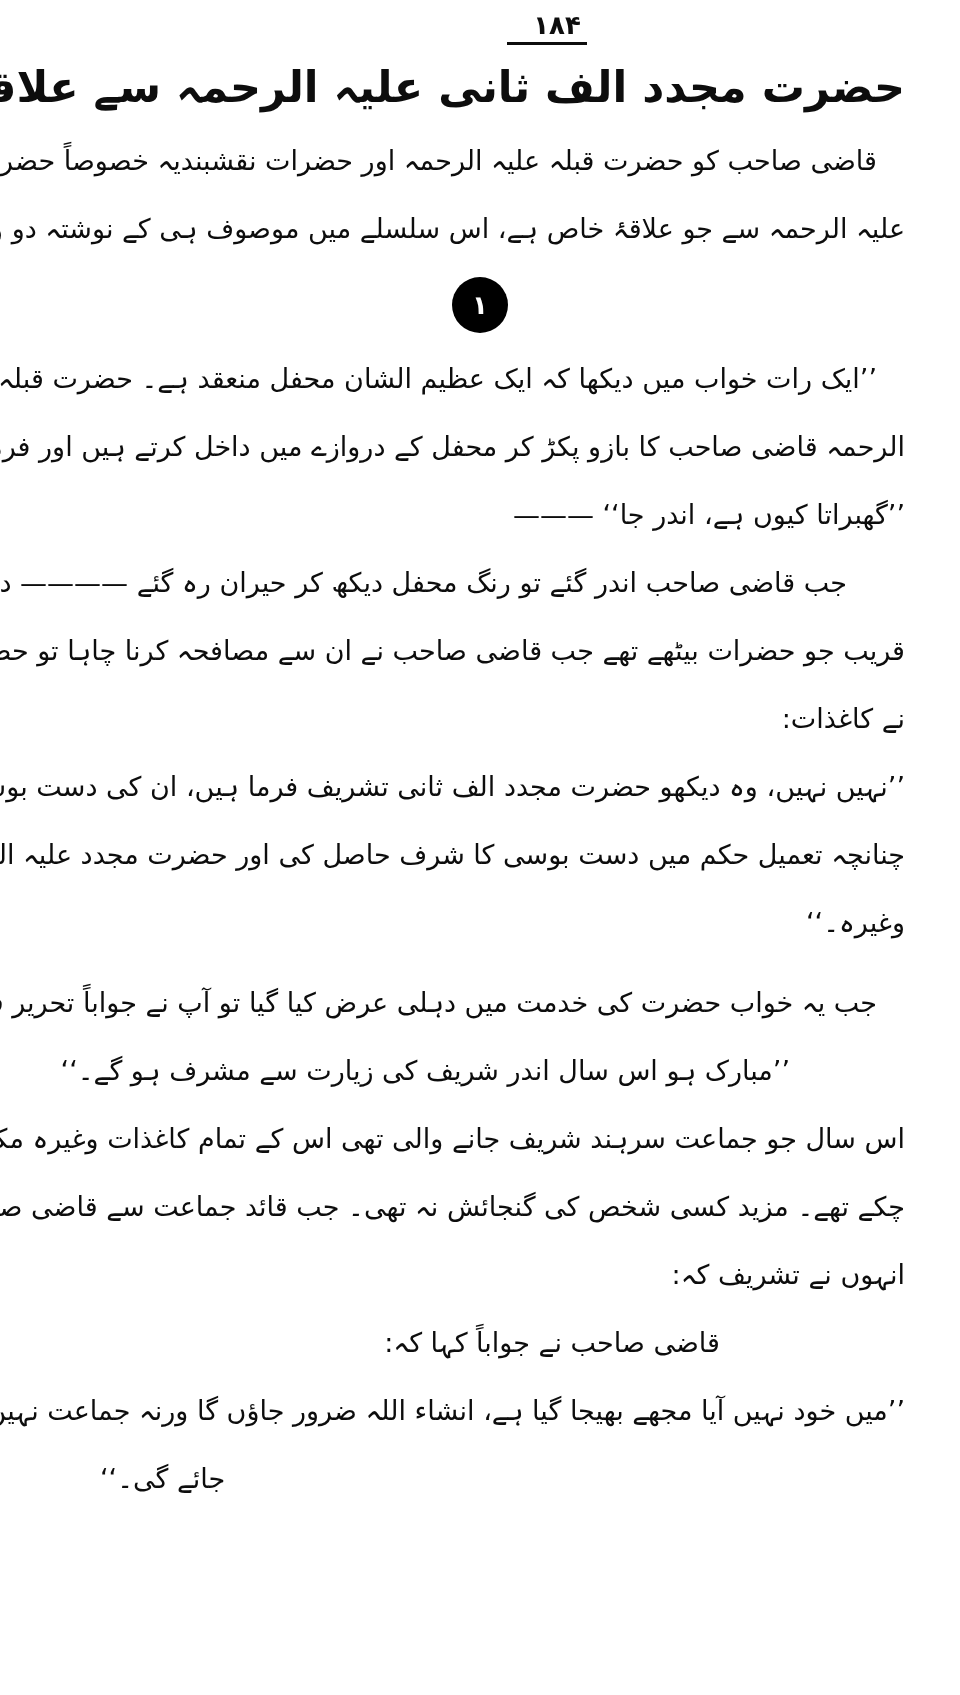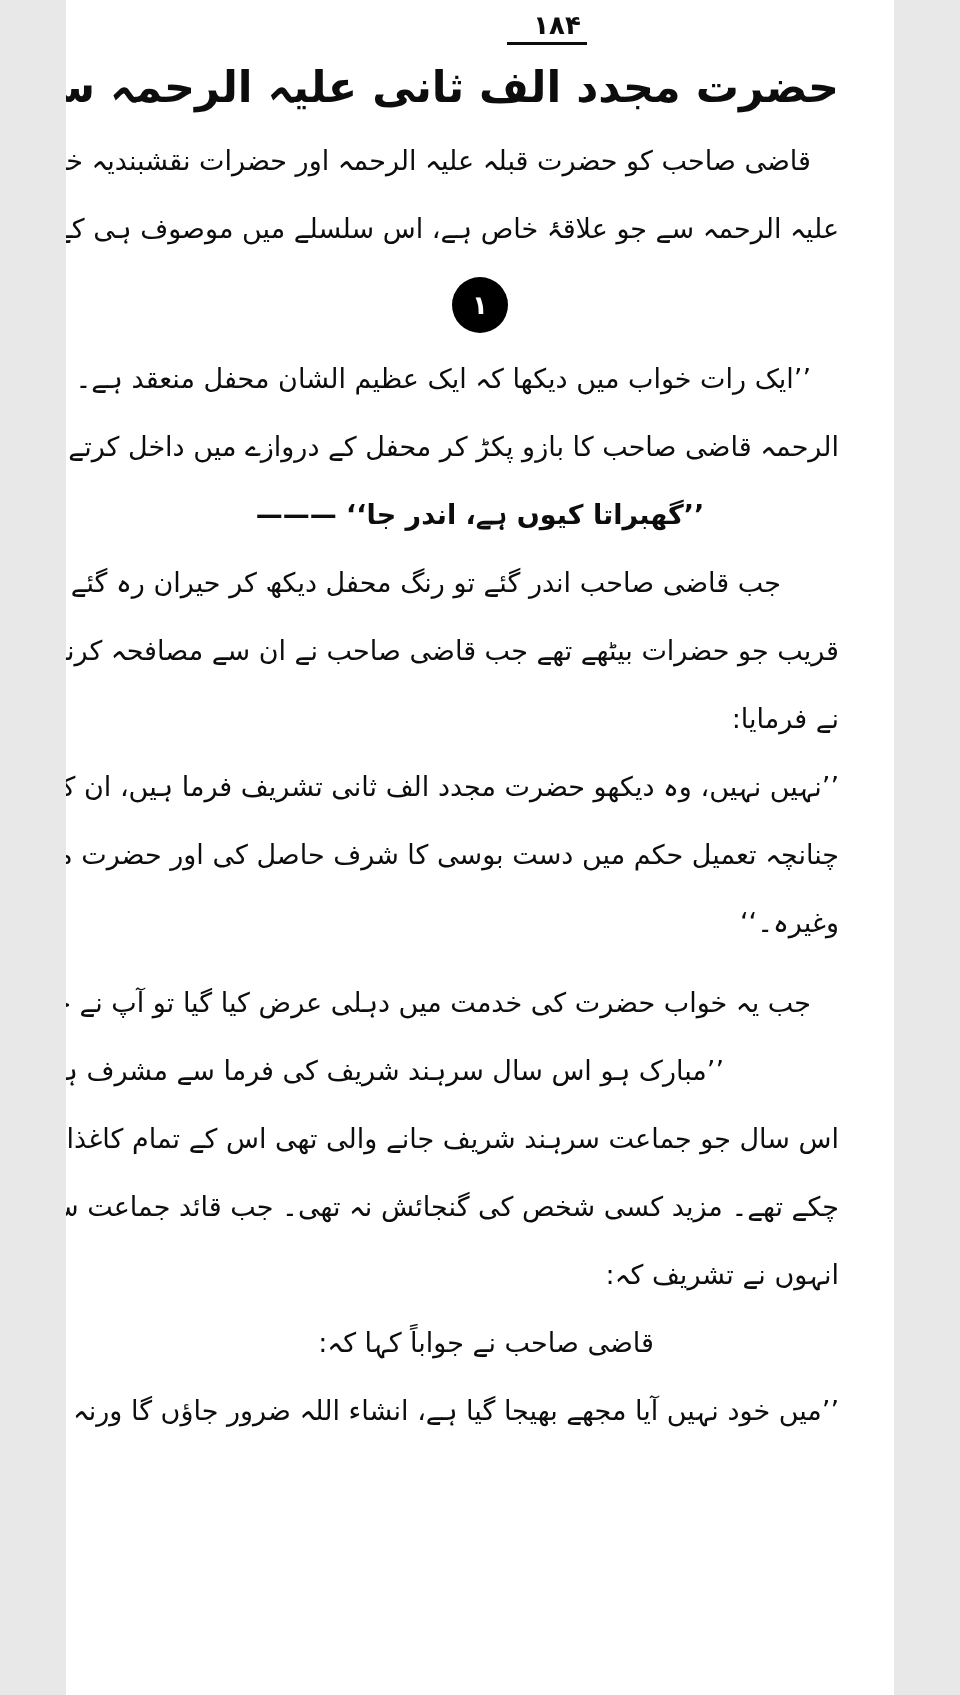--- a/index.html
+++ b/index.html
@@ -1,18 +1,18 @@
 <!DOCTYPE html>
 <html lang="ur" dir="rtl"><head>
 <meta charset="utf-8">
 <style>
   html, body { margin: 0; padding: 0; background: #e8e8e8; }
   .page {
     position: relative;
-    width: 828px;
+    width: 960px;
     height: 1695px;
     margin: 0 auto;
     background: #ffffff;
     color: #0d0d0d;
     direction: rtl;
     font-family: "DejaVu Sans", sans-serif;
     overflow: hidden;
     box-sizing: border-box;
     padding: 10px 55px 0 55px;
   }
@@ -42,21 +42,21 @@
   }
   .l {
     font-size: 27px;
     line-height: 40px;
     margin: 0 0 28px 0;
     text-align: right;
     white-space: nowrap;
   }
   .indent1 { padding-right: 28px; }
   .indent2 { padding-right: 58px; }
-  .center  { text-align: center; font-weight: bold; }
+  .center  { text-align: right; }
   .q-mubarak { padding-right: 115px; }
   .q-tang    { padding-right: 235px; }
   .p-jawaban { padding-right: 185px; margin-top: 12px; }
   .q-final-end { text-align: left; padding-left: 45px; }
   .gap-top   { margin-top: 40px; }
   .marker-row {
     text-align: center;
     margin: 4px 0 26px 0;
   }
   .marker {
@@ -90,33 +90,34 @@
     <span class="marker">۱</span>
   </div>
 
   <div class="l indent1">’’ایک رات خواب میں دیکھا کہ ایک عظیم الشان محفل منعقد ہے۔ حضرت قبلہ علیہ</div>
   <div class="l">الرحمہ قاضی صاحب کا بازو پکڑ کر محفل کے دروازے میں داخل کرتے ہیں اور فرماتے ہیں:</div>
 
   <div class="l center">’’گھبراتا کیوں ہے، اندر جا‘‘ ———</div>
 
   <div class="l indent2">جب قاضی صاحب اندر گئے تو رنگ محفل دیکھ کر حیران رہ گئے ———— دروازے کے</div>
   <div class="l">قریب جو حضرات بیٹھے تھے جب قاضی صاحب نے ان سے مصافحہ کرنا چاہا تو حضرت مرحوم</div>
-  <div class="l">نے فرمایا:</div>
+  <div class="l">نے کاغذات:</div>
 
   <div class="l">’’نہیں نہیں، وہ دیکھو حضرت مجدد الف ثانی تشریف فرما ہیں، ان کی دست بوسی کرو۔‘‘</div>
 
   <div class="l">چنانچہ تعمیل حکم میں دست بوسی کا شرف حاصل کی اور حضرت مجدد علیہ الرحمہ نے دعا</div>
   <div class="l">وغیرہ۔‘‘</div>
 
   <div class="l indent1 gap-top">جب یہ خواب حضرت کی خدمت میں دہلی عرض کیا گیا تو آپ نے جواباً تحریر فرمایا:</div>
 
-  <div class="l q-mubarak">’’مبارک ہو اس سال سرہند شریف کی فرما سے مشرف ہو گے۔‘‘</div>
+  <div class="l q-mubarak">’’مبارک ہو اس سال اندر شریف کی زیارت سے مشرف ہو گے۔‘‘</div>
 
   <div class="l">اس سال جو جماعت سرہند شریف جانے والی تھی اس کے تمام کاغذات وغیرہ مکمل ہو</div>
   <div class="l">چکے تھے۔ مزید کسی شخص کی گنجائش نہ تھی۔ جب قائد جماعت سے قاضی صاحب نے عرض کیا تو</div>
   <div class="l">انہوں نے تشریف کہ:</div>
 
 
   <div class="l p-jawaban">قاضی صاحب نے جواباً کہا کہ:</div>
 
   <div class="l">’’میں خود نہیں آیا مجھے بھیجا گیا ہے، انشاء اللہ ضرور جاؤں گا ورنہ جماعت نہیں</div>
+  <div class="l q-final-end">جائے گی۔‘‘</div>
 
 </div>
 
 </body></html>

